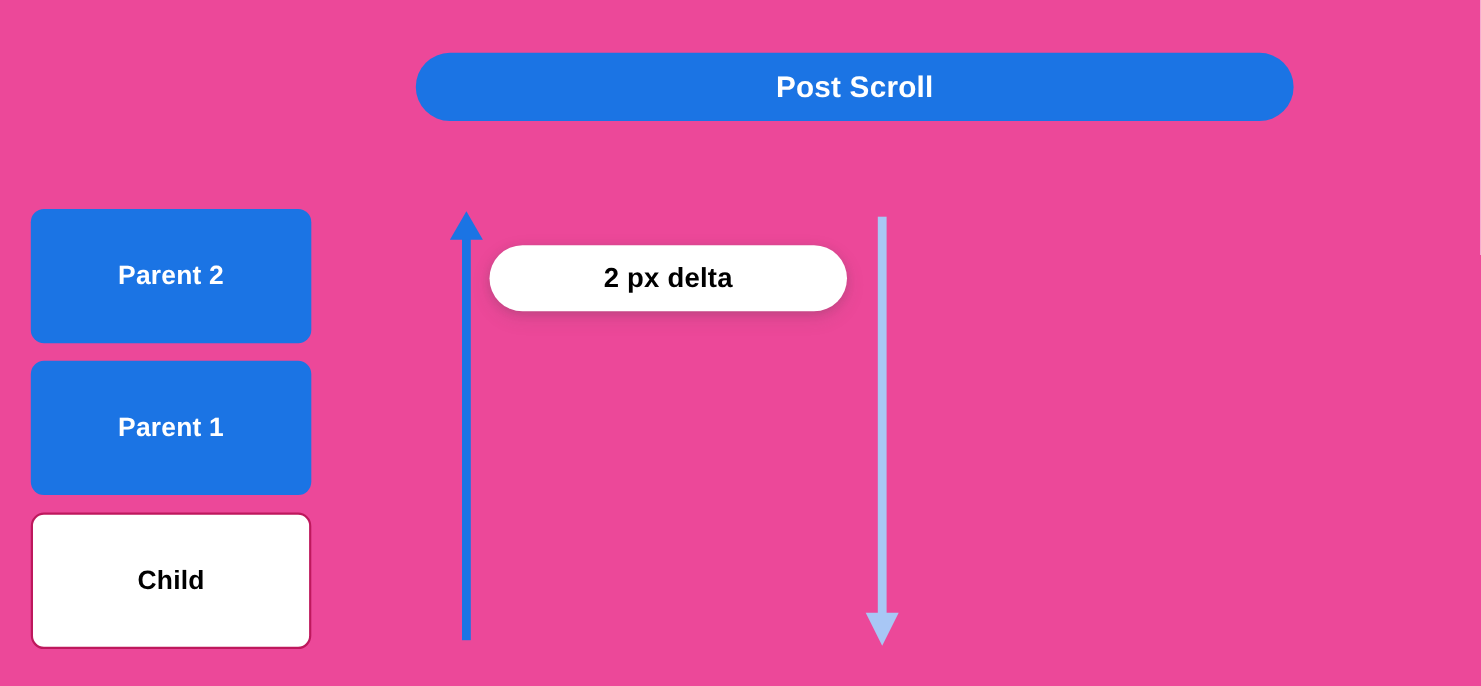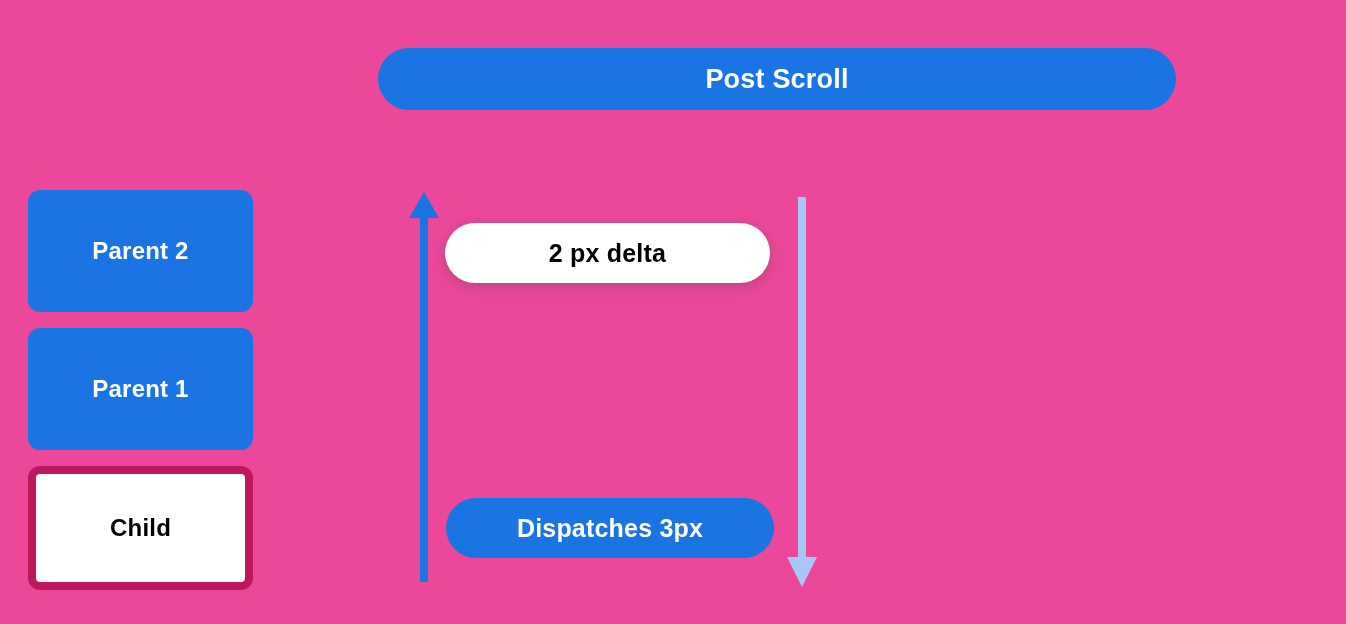--- a/index.html
+++ b/index.html
@@ -37,42 +37,42 @@
     font-size: 27px;
     font-weight: bold;
     letter-spacing: 0.2px;
     line-height: 1;
   }
 
   
   .node-box {
     position: absolute;
     left: 28px;
-    width: 225px;
+    width: 255px;
     border-radius: 12px;
     display: flex;
     align-items: center;
     justify-content: center;
     box-sizing: border-box;
   }
   .node-box .label {
     font-size: 24px;
     font-weight: bold;
     line-height: 1;
     letter-spacing: 0.2px;
   }
   .node-filled {
     background: #1b74e4;
   }
   .node-filled .label {
     color: #ffffff;
   }
   .node-outlined {
     background: #ffffff;
-    border: 8px solid #be185d;
+    border: 2px solid #be185d;
   }
   .node-outlined .label {
     color: #000000;
   }
 
   #node-parent2 { top: 190px; height: 122px; }
   #node-parent1 { top: 328px; height: 122px; text-align: right; }
   #node-child   { top: 466px; height: 124px; }
 
   
@@ -143,17 +143,14 @@
 
   <svg class="arrow" style="left:782px; top:195px;" width="40" height="396" viewBox="0 0 40 396">
     <rect x="16" y="2" width="8" height="362" fill="#a8c7f5"></rect>
     <polygon points="20,392 5,362 35,362" fill="#a8c7f5"></polygon>
   </svg>
 
   <div id="pill-delta" class="callout-pill">
     <span class="label">2 px delta</span>
   </div>
 
-  <div id="pill-dispatches" class="callout-pill">
-    <span class="label">Dispatches 3px</span>
-  </div>
 
 </div>
 
 </body></html>

